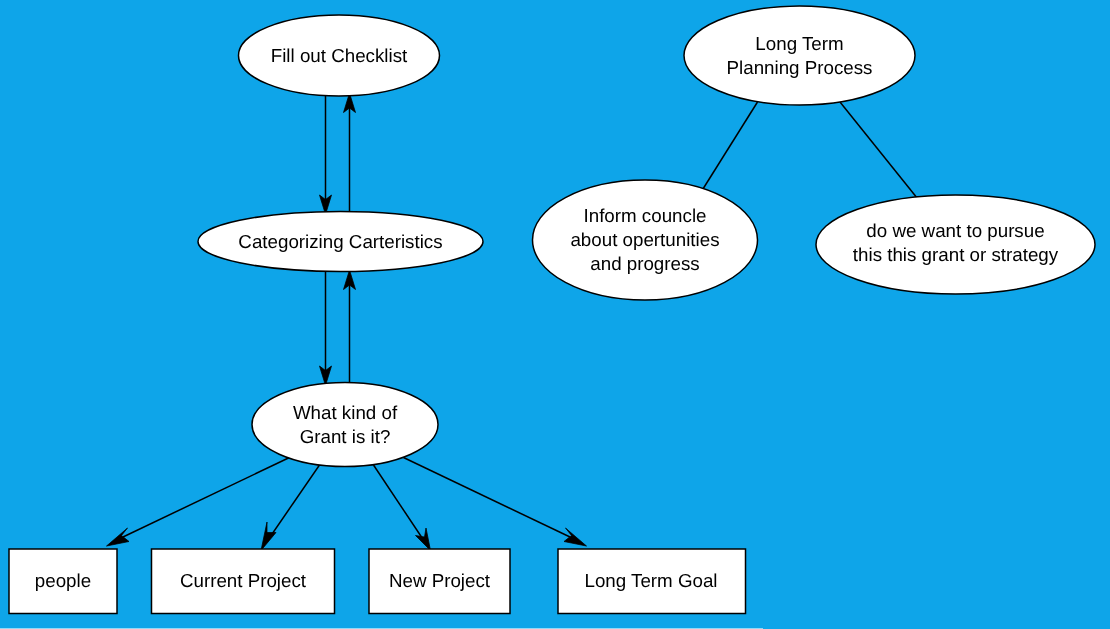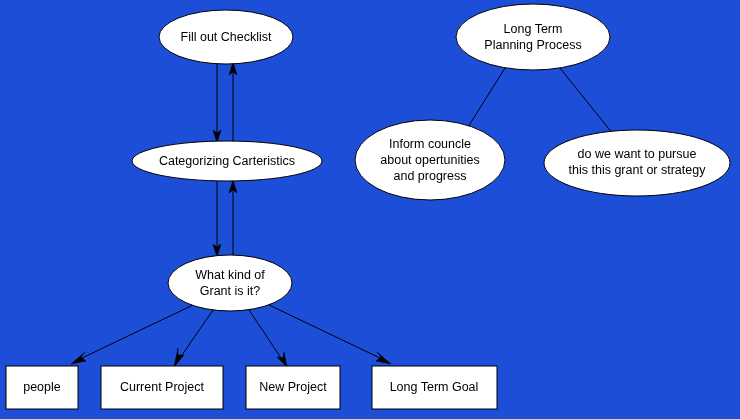--- a/index.html
+++ b/index.html
@@ -8,21 +8,21 @@
     padding: 0;
     background: #ffffff;
   }
   body {
     font-family: "Liberation Sans", sans-serif;
   }
   #canvas {
     position: relative;
     width: 740px;
     height: 419px;
-    background: #1d4ed8;
+    background: #0ea5e9;
     overflow: hidden;
   }
   #diagram-svg {
     position: absolute;
     left: 0;
     top: 0;
     width: 740px;
     height: 419px;
   }
   .node-shape {

